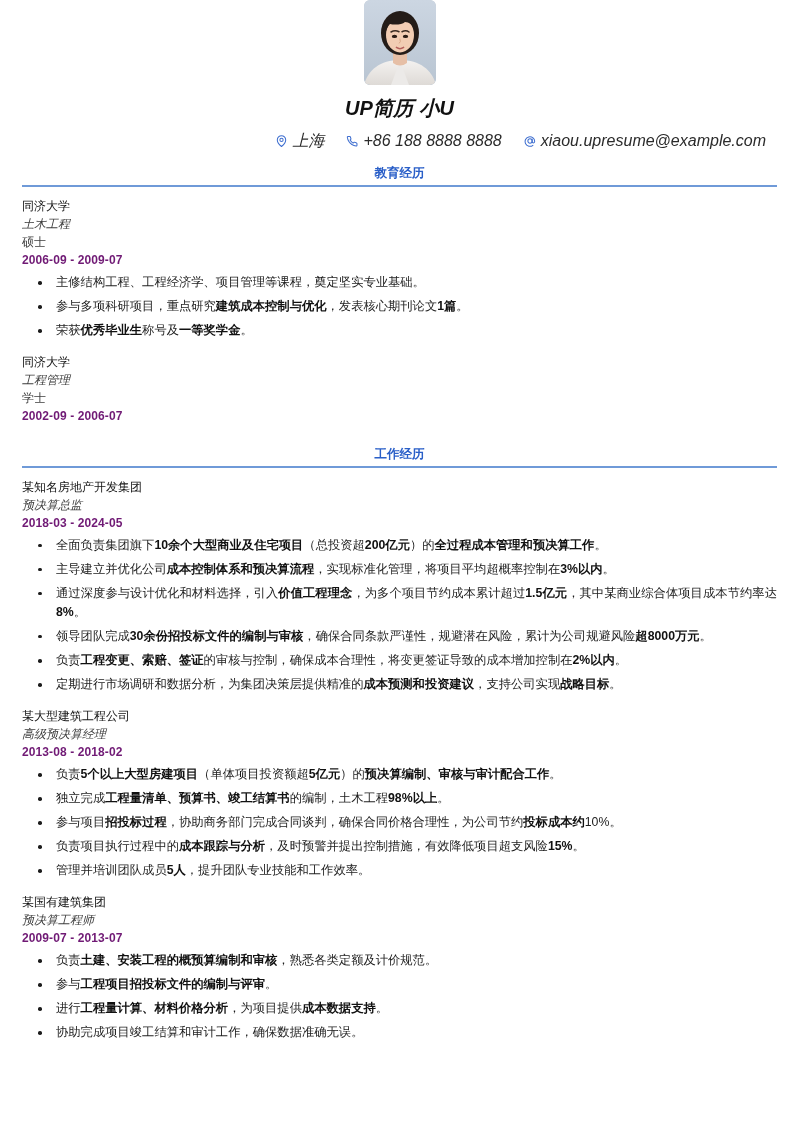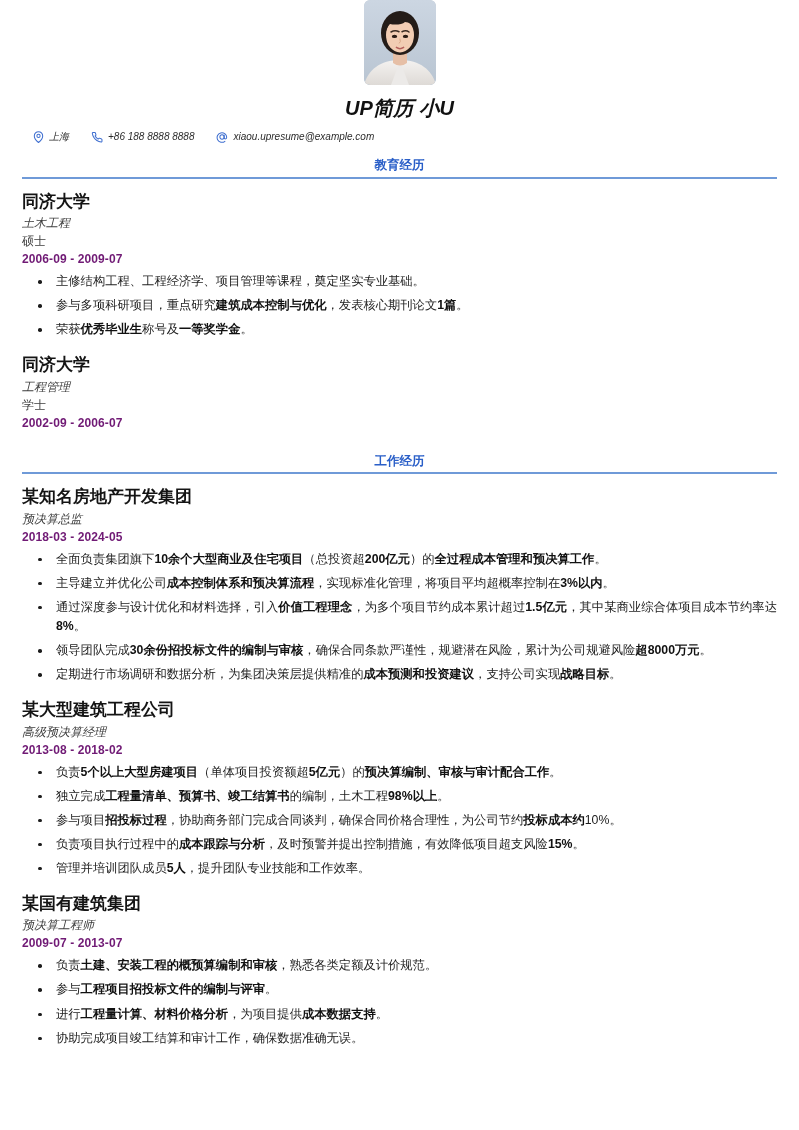--- a/index.html
+++ b/index.html
@@ -47,25 +47,25 @@
     margin-top: 10px;
     font-size: 20px;
     font-weight: 700;
     color: #111111;
     letter-spacing: 0.2px;
     line-height: 1.3;
   }
   .contact-row {
     margin-top: 9px;
     display: flex;
-    justify-content: flex-start;
+    justify-content: flex-end;
     align-items: center;
     flex-wrap: wrap;
     gap: 0;
-    font-size: 10px;
+    font-size: 16px;
     color: #2f2f2f;
     line-height: 1.4;
   }
   .contact-item {
     display: inline-flex;
     align-items: center;
     margin: 0 11px;
     white-space: nowrap;
   }
   .contact-item .cicon {
@@ -93,22 +93,22 @@
     background: #6f9ad8;
     width: 100%;
     margin-bottom: 10px;
   }
 
   
   .entry { margin-bottom: 2px; }
   .entry + .entry { margin-top: 13px; }
 
   .entry-org {
-    font-size: 17px;
-    font-weight: 700;
+    font-size: 12px;
+    font-weight: 400;
     color: #141414;
     line-height: 1.5;
   }
   .entry-sub {
     font-size: 12px;
     font-weight: 400;
     color: #3d3d3d;
     line-height: 1.5;
     font-style: italic;
   }
@@ -272,20 +272,21 @@
         <div class="section-rule"></div>
         <div class="entry">
           <div class="entry-org">某知名房地产开发集团</div>
           <div class="entry-sub">预决算总监</div>
           <div class="entry-date">2018-03 - 2024-05</div>
           <ul class="bullets">
             <li><span>全面负责集团旗下</span><b>10余个大型商业及住宅项目</b><span>（总投资超</span><b>200亿元</b><span>）的</span><b>全过程成本管理和预决算工作</b><span>。</span></li>
             <li><span>主导建立并优化公司</span><b>成本控制体系和预决算流程</b><span>，实现标准化管理，将项目平均超概率控制在</span><b>3%以内</b><span>。</span></li>
             <li><span>通过深度参与设计优化和材料选择，引入</span><b>价值工程理念</b><span>，为多个项目节约成本累计超过</span><b>1.5亿元</b><span>，其中某商业综合体项目成本节约率达</span><b>8%</b><span>。</span></li>
             <li><span>领导团队完成</span><b>30余份招投标文件的编制与审核</b><span>，确保合同条款严谨性，规避潜在风险，累计为公司规避风险</span><b>超8000万元</b><span>。</span></li>
+            <li><span>负责</span><b>工程变更、索赔、签证</b><span>的审核与控制，确保成本合理性，将变更签证导致的成本增加控制在</span><b>2%以内</b><span>。</span></li>
             <li><span>定期进行市场调研和数据分析，为集团决策层提供精准的</span><b>成本预测和投资建议</b><span>，支持公司实现</span><b>战略目标</b><span>。</span></li>
           </ul>
         </div>
         <div class="entry">
           <div class="entry-org">某大型建筑工程公司</div>
           <div class="entry-sub">高级预决算经理</div>
           <div class="entry-date">2013-08 - 2018-02</div>
           <ul class="bullets">
             <li><span>负责</span><b>5个以上大型房建项目</b><span>（单体项目投资额超</span><b>5亿元</b><span>）的</span><b>预决算编制、审核与审计配合工作</b><span>。</span></li>
             <li><span>独立完成</span><b>工程量清单、预算书、竣工结算书</b><span>的编制，土木工程</span><b>98%以上</b><span>。</span></li>

